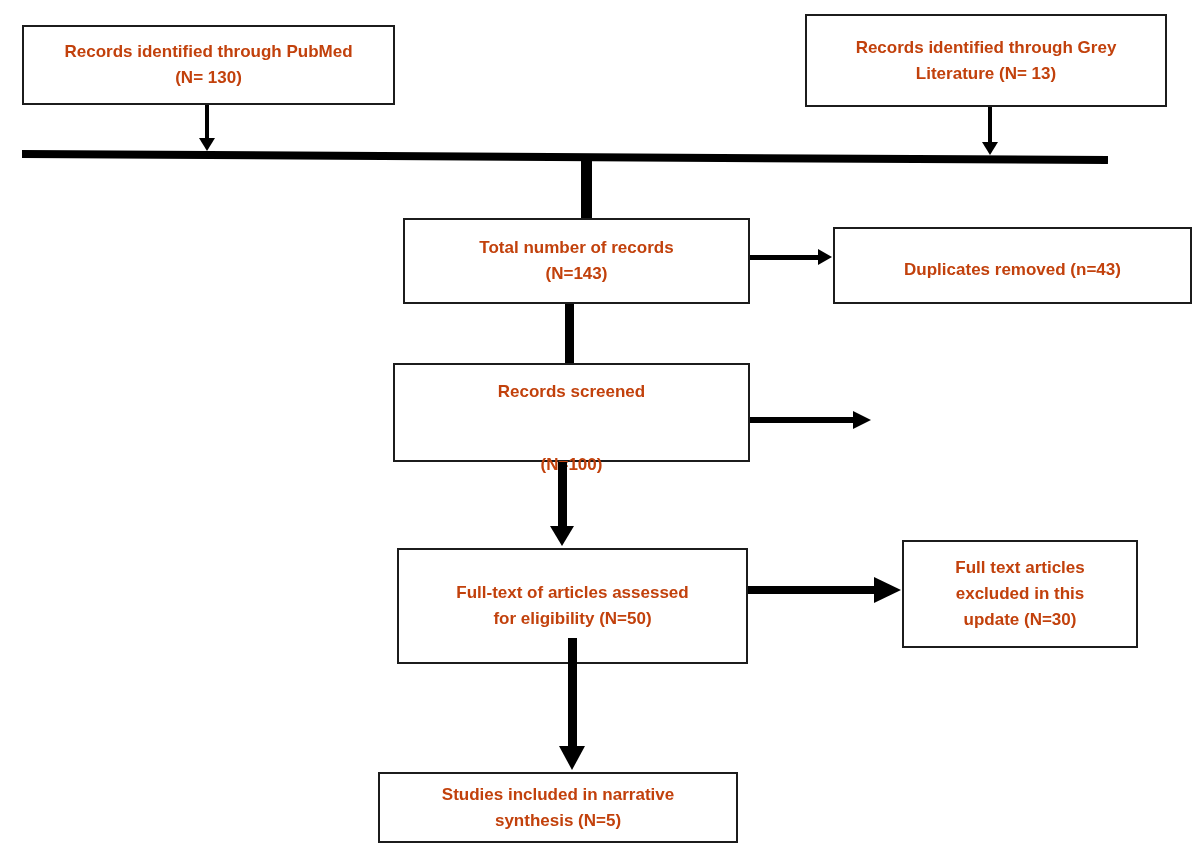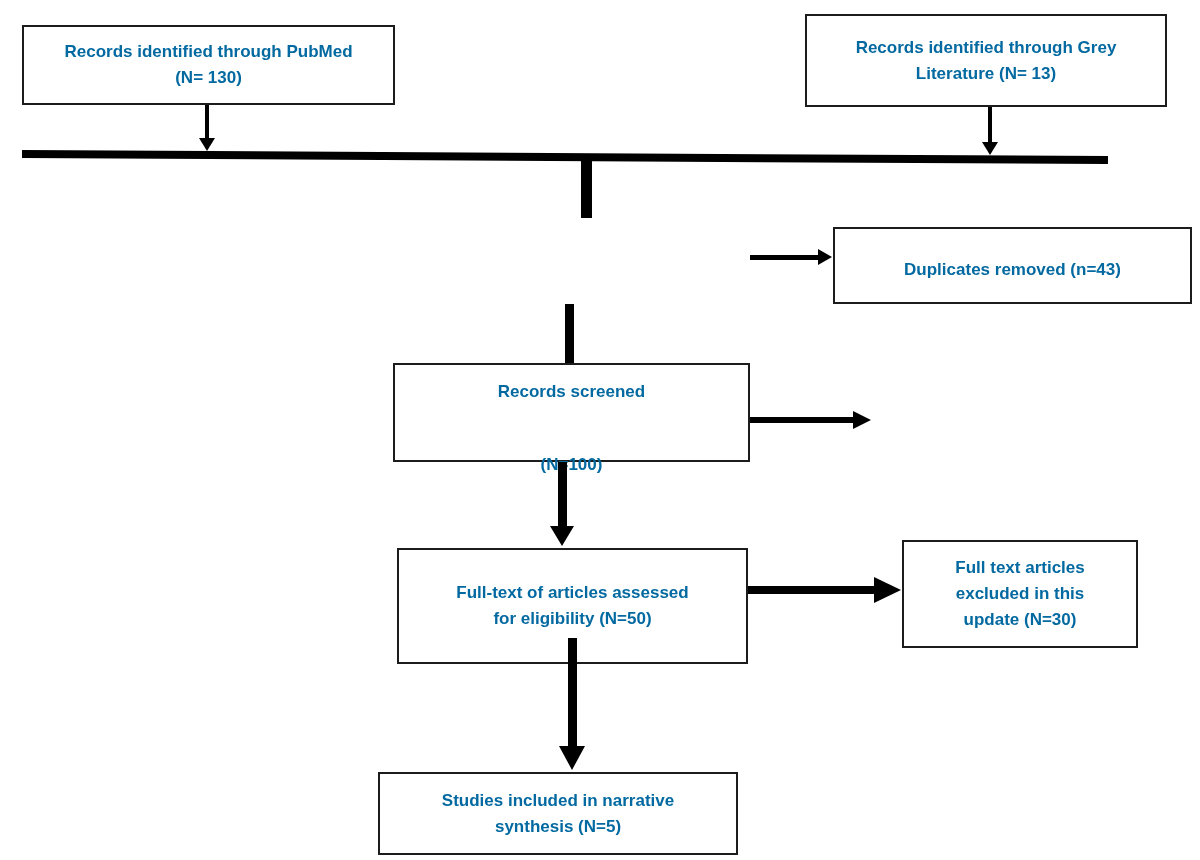--- a/index.html
+++ b/index.html
@@ -22,35 +22,35 @@
     border: 2px solid #1c1c1c;
     background: #ffffff;
     display: flex;
     flex-direction: column;
     align-items: center;
     justify-content: center;
     text-align: center;
     font-weight: bold;
     font-size: 17px;
     line-height: 26px;
-    color: #0369a1;
+    color: #c2410c;
     padding: 4px 8px;
   }
   .node .line { white-space: nowrap; }
 
   
   #box-pubmed       { left: 22px;  top: 25px;  width: 373px; height: 80px; }
   #box-grey         { left: 805px; top: 14px;  width: 362px; height: 93px; text-align: right; }
   #box-total        { left: 403px; top: 218px; width: 347px; height: 86px; }
   #box-duplicates   { left: 833px; top: 227px; width: 359px; height: 77px; justify-content: center; padding-top: 12px; }
   #box-screened     { left: 393px; top: 363px; width: 357px; height: 99px; justify-content: flex-start; padding-top: 14px; gap: 47px; }
   #box-excluded     { left: 872px; top: 372px; width: 225px; height: 96px; justify-content: flex-start; padding-top: 10px; }
   #box-fulltext     { left: 397px; top: 548px; width: 351px; height: 116px; }
   #box-ft-excluded  { left: 902px; top: 540px; width: 236px; height: 108px; }
-  #box-studies      { left: 378px; top: 772px; width: 360px; height: 83px; }
+  #box-studies      { left: 378px; top: 772px; width: 360px; height: 71px; }
 
   
   .vline, .hline, .bar { position: absolute; background: #000000; }
   .head { position: absolute; width: 0; height: 0; }
   .head-down  { border-left: 8px solid transparent; border-right: 8px solid transparent; border-top: 13px solid #000; }
   .head-right { border-top: 8px solid transparent; border-bottom: 8px solid transparent; border-left: 14px solid #000; }
 
   
   #merge-bar { left: 22px; top: 150px; width: 1086px; height: 8px; transform: rotate(0.32deg); transform-origin: left center; }
 
@@ -104,20 +104,24 @@
   <div class="vline" id="ln-pubmed"></div>
   <div class="head head-down" id="hd-pubmed"></div>
 
   <div class="vline" id="ln-grey"></div>
   <div class="head head-down" id="hd-grey"></div>
 
   <div class="bar" id="merge-bar"></div>
 
   <div class="vline" id="ln-bar-total"></div>
 
+  <div class="node" id="box-total">
+    <div class="line">Total number of records</div>
+    <div class="line">(N=143)</div>
+  </div>
 
   <div class="hline" id="ln-total-dup"></div>
   <div class="head head-right" id="hd-total-dup"></div>
 
   <div class="node" id="box-duplicates">
     <div class="line">Duplicates removed (n=43)</div>
   </div>
 
   <div class="vline" id="ln-total-screened"></div>
 

